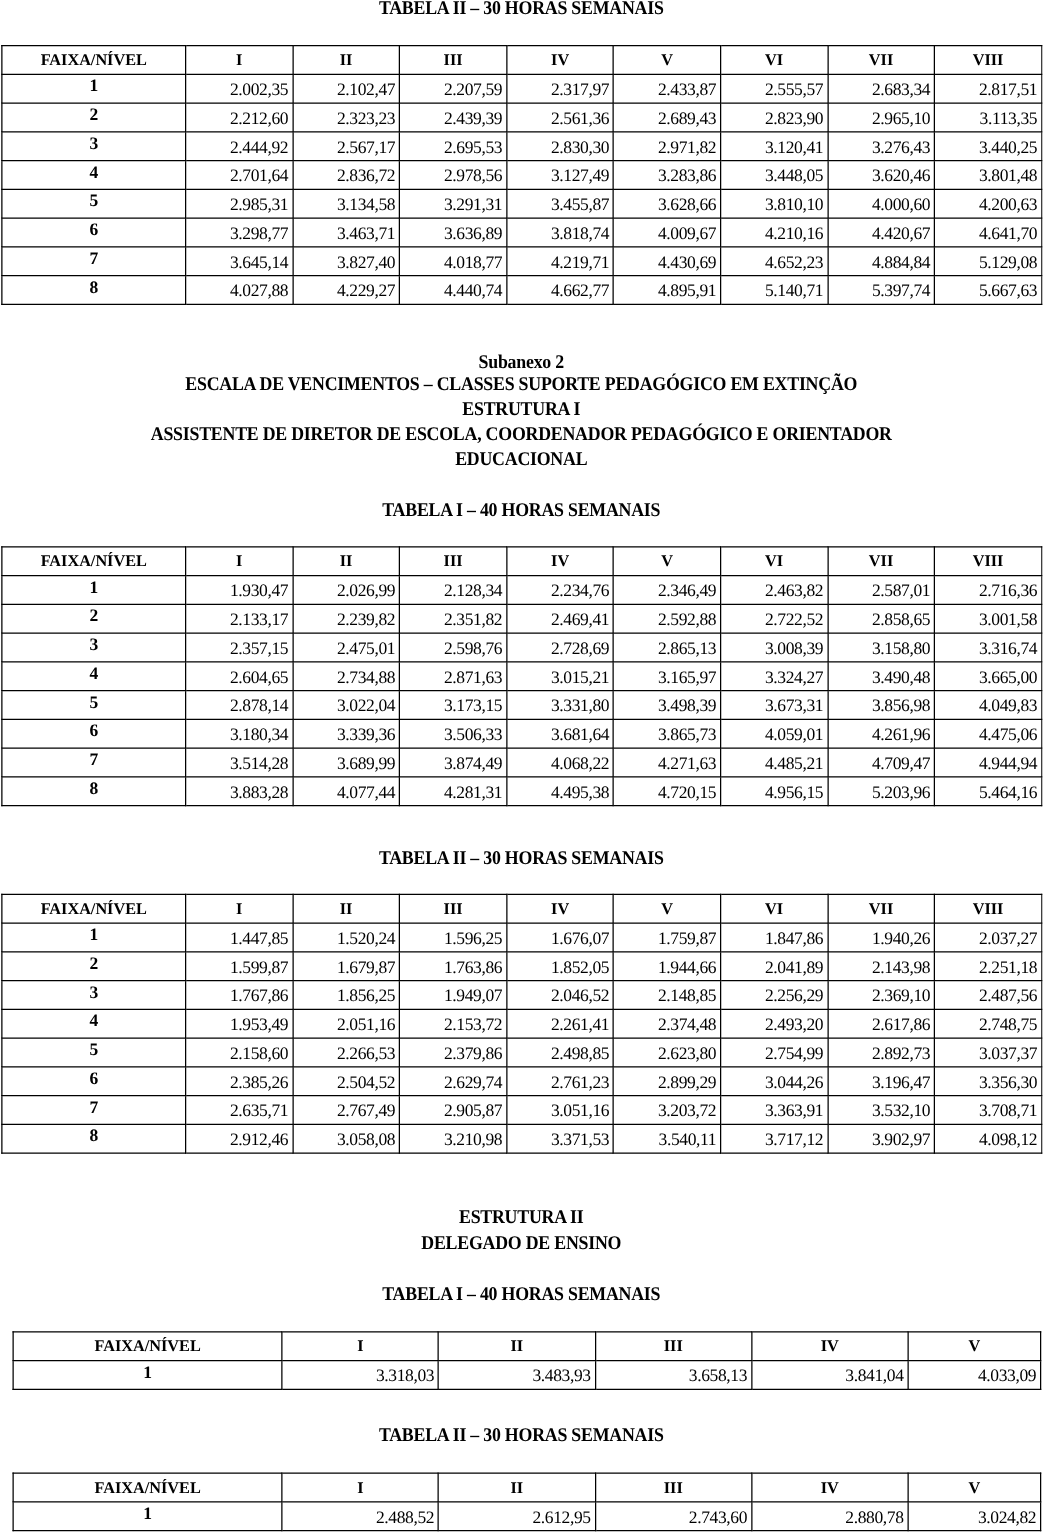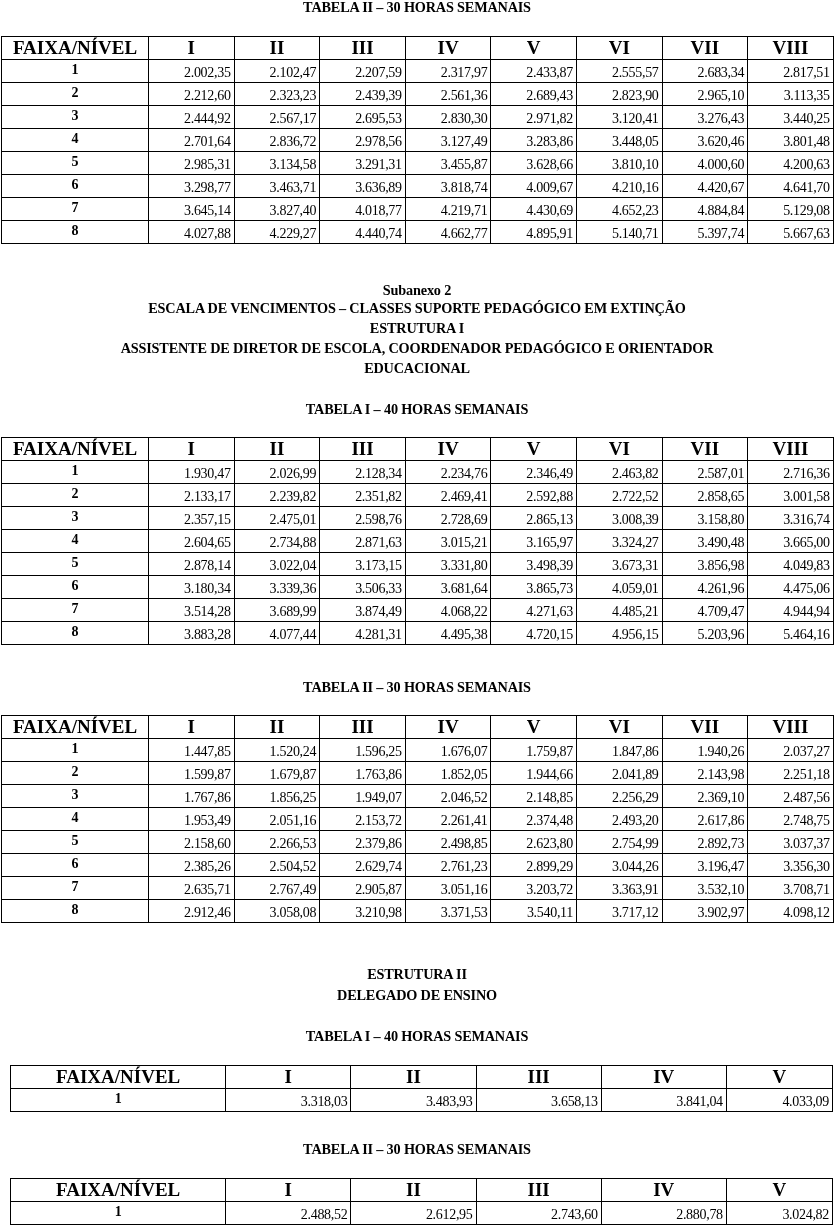--- a/index.html
+++ b/index.html
@@ -13,21 +13,21 @@
     transform: scaleX(0.92); transform-origin: center;
   }
   table.grid {
     position: absolute; border-collapse: collapse; table-layout: fixed;
     font-size: 14px;
   }
   table.grid td, table.grid th {
     border: 1px solid #000; padding: 0 3px; height: 22px; line-height: 22px;
     white-space: nowrap; overflow: hidden;
   }
-  table.grid th { font-weight: bold; text-align: center; font-size: 19px; }
+  table.grid th { font-weight: bold; text-align: center; font-size: 13px; }
   table.grid td.rowhead { font-weight: bold; text-align: center; vertical-align: top; line-height: 20px; }
   table.grid td.val { text-align: right; vertical-align: bottom; line-height: 18px; letter-spacing: -0.3px; }
   .t8 { left: 1px; width: 832px; }
   .t8 col.c0 { width: 147px; }
   .t8 col.cv { width: 85.6px; }
   .t5 { left: 10px; width: 823px; }
   .t5 col.c0 { width: 215px; }
   .t5 col.cv { width: 125px; }
   .t5 col.clast { width: 106px; }
 </style>

